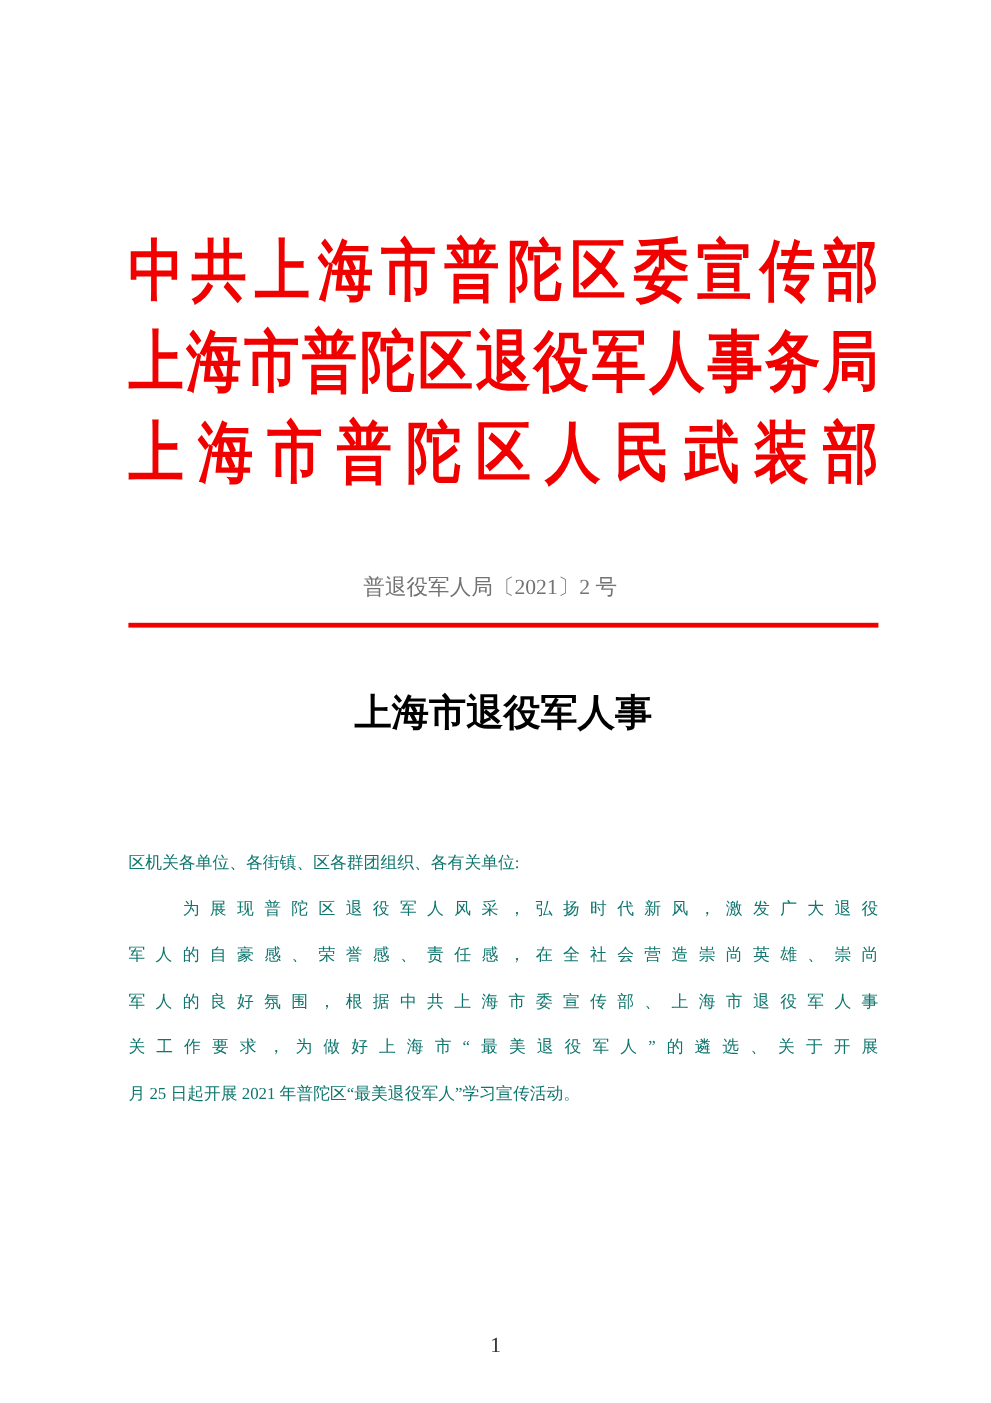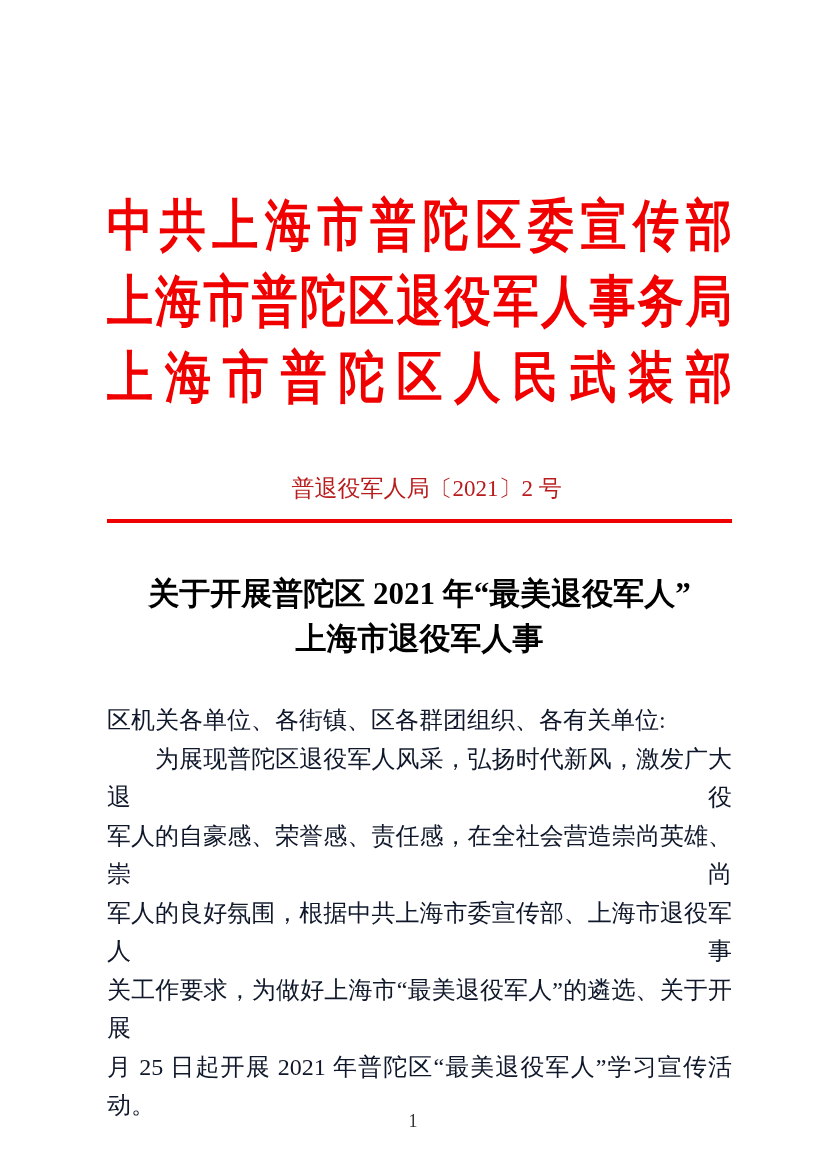--- a/index.html
+++ b/index.html
@@ -29,26 +29,26 @@
     text-align-last: justify;
     text-justify: inter-character;
     transform: scaleY(1.2);
     transform-origin: 50% 50%;
     white-space: nowrap;
     letter-spacing: 0;
   }
   .doc-number {
     position: absolute;
     top: 432px;
-    left: 114px;
+    left: 96px;
     width: 625px;
     text-align: center;
-    font-size: 23px;
+    font-size: 18px;
     line-height: 30px;
-    color: #b91c1c;
+    color: #737373;
   }
   .red-rule {
     position: absolute;
     top: 477px;
     left: 107px;
     width: 625px;
     height: 4px;
     background: #f10000;
   }
   .doc-title {
@@ -60,23 +60,23 @@
     font-size: 31px;
     font-weight: bold;
     line-height: 45px;
     color: #000000;
   }
   .body-text {
     position: absolute;
     top: 659px;
     left: 107px;
     width: 625px;
-    font-size: 24px;
+    font-size: 14px;
     line-height: 38.5px;
-    color: #0f172a;
+    color: #0f766e;
     text-align: justify;
     text-justify: inter-character;
   }
   .body-line {
     text-align-last: justify;
   }
   .body-line.align-left {
     text-align-last: left;
   }
   .page-number {
@@ -99,21 +99,20 @@
     <div class="agency-line">中共上海市普陀区委宣传部</div>
     <div class="agency-line">上海市普陀区退役军人事务局</div>
     <div class="agency-line">上海市普陀区人民武装部</div>
   </div>
 
   <div class="doc-number">普退役军人局〔2021〕2 号</div>
 
   <div class="red-rule"></div>
 
   <div class="doc-title">
-    <div>关于开展普陀区 2021 年“最美退役军人”</div>
     <div>上海市退役军人事</div>
   </div>
 
   <div class="body-text">
     <div class="body-line align-left">区机关各单位、各街镇、区各群团组织、各有关单位:</div>
     <div class="body-line">　　为展现普陀区退役军人风采，弘扬时代新风，激发广大退役</div>
     <div class="body-line">军人的自豪感、荣誉感、责任感，在全社会营造崇尚英雄、崇尚</div>
     <div class="body-line">军人的良好氛围，根据中共上海市委宣传部、上海市退役军人事</div>
     <div class="body-line">关工作要求，为做好上海市“最美退役军人”的遴选、关于开展</div>
     <div class="body-line align-left">月 25 日起开展 2021 年普陀区“最美退役军人”学习宣传活动。</div>

